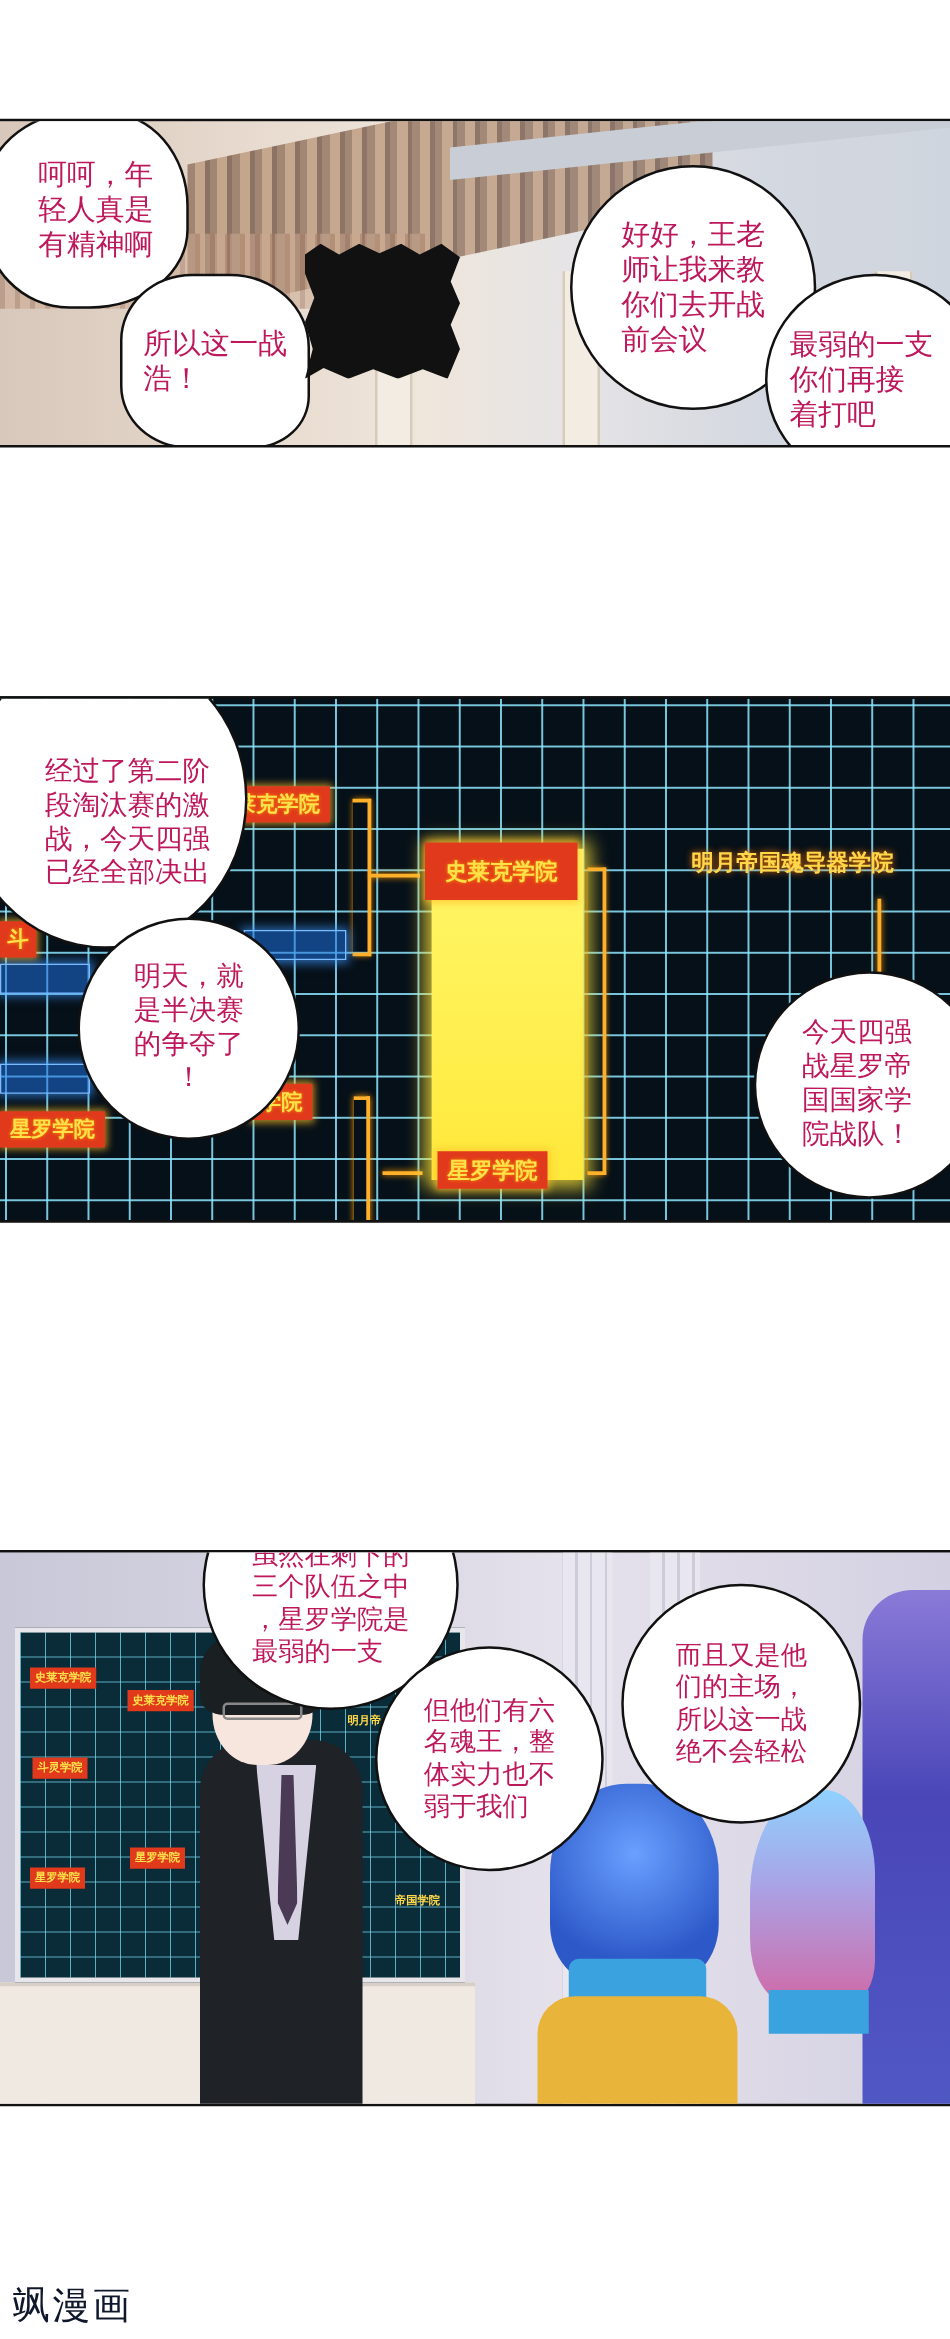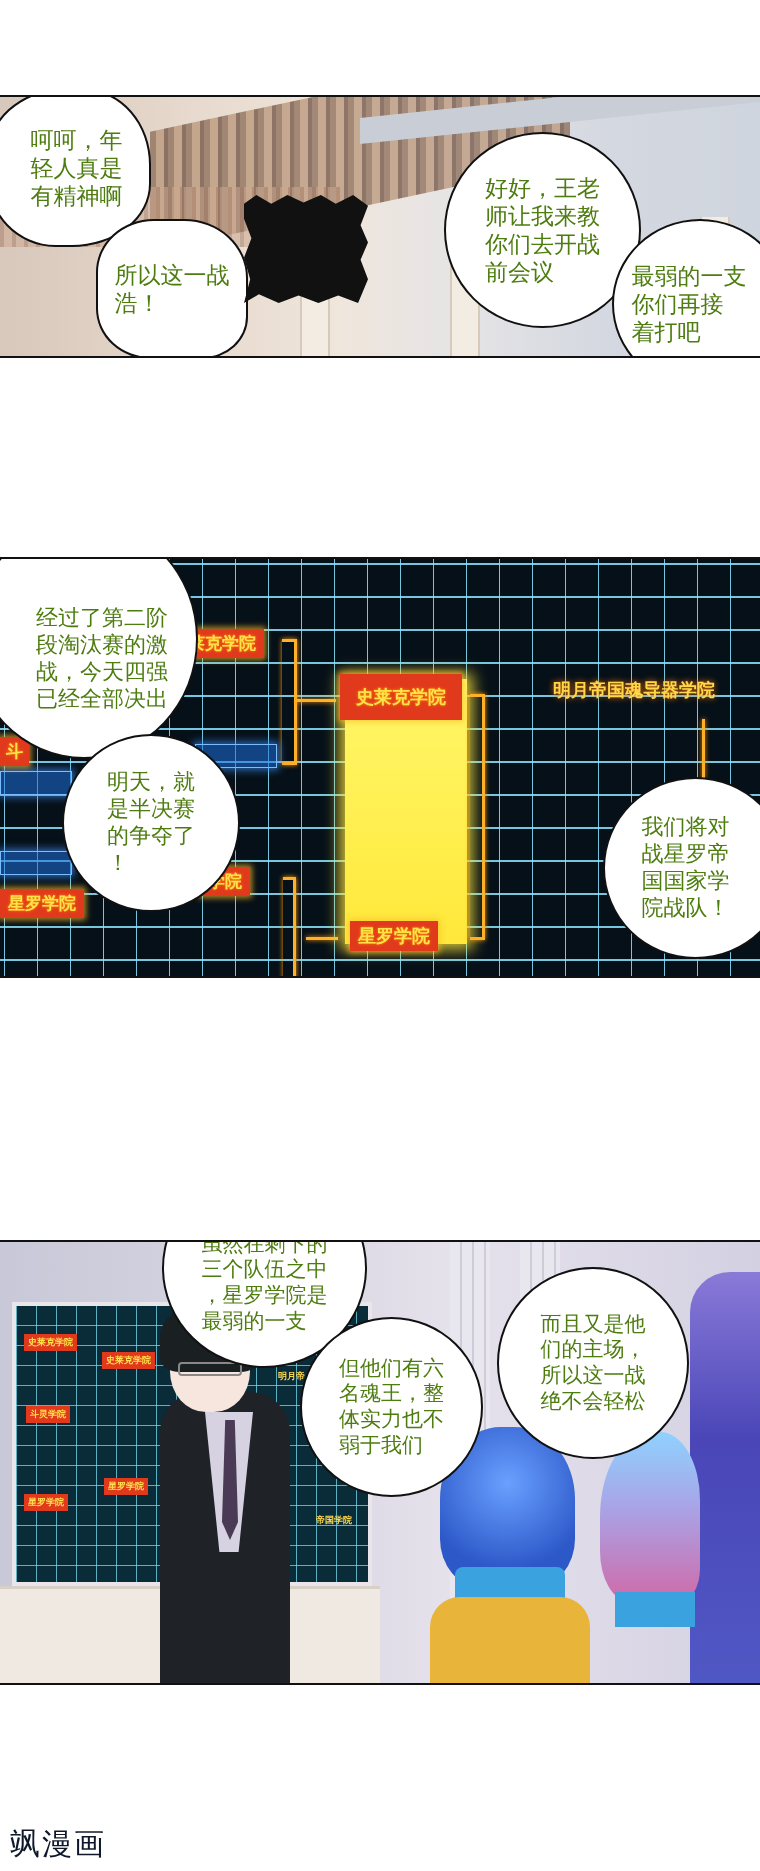--- a/index.html
+++ b/index.html
@@ -54,21 +54,21 @@
   .glasses { position:absolute; left:178px; top:120px; width:64px; height:14px; border:2px solid #888; border-radius:4px; box-sizing:border-box; }
   .kid1-hair { position:absolute; left:440px; top:185px; width:135px; height:160px; background:radial-gradient(circle at 50% 35%,#6aa0ff,#2c58c8 70%); border-radius:45% 45% 30% 30%; }
   .kid1-scarf { position:absolute; left:455px; top:325px; width:110px; height:40px; background:#3aa2de; border-radius:8px; }
   .kid1-body { position:absolute; left:430px; top:355px; width:160px; height:90px; background:#e9b43a; border-radius:30px 30px 0 0; }
   .kid2-hair { position:absolute; left:600px; top:190px; width:100px; height:170px; background:linear-gradient(180deg,#8fd2ff 0%,#a9a3e6 45%,#d06aa8 100%); border-radius:50% 40% 20% 30%; }
   .kid2-scarf { position:absolute; left:615px; top:350px; width:80px; height:35px; background:#3aa2de; }
   .tall-char { position:absolute; left:690px; top:30px; width:80px; height:415px; background:linear-gradient(180deg,#8a7ad8,#4a46b8 40%,#5058c4); border-radius:40px 0 0 0; }
   
   .bubble { position:absolute; background:#fff; border:2px solid #111; box-sizing:border-box;
             display:flex; align-items:center; justify-content:center; }
-  .bubble .txt { font-family:"DejaVu Sans", sans-serif; color:#4d7c0f; line-height:1.22; white-space:pre-line; }
+  .bubble .txt { font-family:"DejaVu Sans", sans-serif; color:#be185d; line-height:1.22; white-space:pre-line; }
   .round { border-radius:50%; }
   .cloud { border-radius:46% 40% 48% 42% / 44% 48% 40% 46%; }
   .spiky { clip-path:polygon(0 8%,10% 0,22% 8%,35% 0,48% 7%,62% 0,74% 8%,88% 0,100% 10%,94% 28%,100% 44%,94% 60%,100% 78%,92% 100%,76% 93%,60% 100%,44% 93%,28% 100%,12% 92%,0 100%,5% 78%,0 58%,6% 40%,0 22%); border:none; }
   .watermark { position:absolute; left:10px; top:1824px; font-size:30px; color:#0f172a; letter-spacing:2px; font-family:"DejaVu Sans", sans-serif; }
 </style>
 </head>
 <body>
 
 <div id="p1" class="panel">
   <div class="frieze"></div>
@@ -81,21 +81,21 @@
   <div class="bubble cloud" style="left:-14px; top:-8px; width:165px; height:158px;">
     <span class="txt" style="font-size:23px; padding-left:16px;">呵呵，年
 轻人真是
 有精神啊</span>
   </div>
   <div class="bubble" style="left:96px; top:122px; width:152px; height:140px; border-radius:38% 42% 30% 36%;">
     <span class="txt" style="font-size:23px;">所以这一战
 浩！</span>
   </div>
   <div class="bubble spiky" style="left:244px; top:98px; width:124px; height:108px; background:#111;"></div>
-  <div class="bubble round" style="left:444px; top:35px; width:197px; height:196px;justify-content:center;">
+  <div class="bubble round" style="left:456px; top:35px; width:197px; height:196px;justify-content:center;">
     <span class="txt" style="font-size:23px;">好好，王老
 师让我来教
 你们去开战
 前会议</span>
   </div>
   <div class="bubble round" style="left:612px; top:122px; width:176px; height:170px;">
     <span class="txt" style="font-size:23px; padding-right:22px;">最弱的一支
 你们再接
 着打吧</span>
   </div>
@@ -123,27 +123,27 @@
   <div class="tag plain" style="left:545px; top:116px;">明月帝国魂导器学院</div>
   <div class="vline" style="left:702px; top:160px; height:60px;"></div>
 
   <div class="bubble round" style="left:-30px; top:-40px; width:228px; height:240px;">
     <span class="txt" style="font-size:22px; padding-left:36px; padding-top:40px;">经过了第二阶
 段淘汰赛的激
 战，今天四强
 已经全部决出</span>
   </div>
   <div class="bubble round" style="left:62px; top:175px; width:178px; height:178px;">
-    <span class="txt" style="font-size:22px;">明天，就
+    <span class="txt" style="font-size:22px;text-align:center;">明天，就
 是半决赛
 的争夺了
 ！</span>
   </div>
   <div class="bubble round" style="left:603px; top:218px; width:185px; height:182px;">
-    <span class="txt" style="font-size:22px; padding-right:20px;">我们将对
+    <span class="txt" style="font-size:22px; padding-right:20px;">今天四强
 战星罗帝
 国国家学
 院战队！</span>
   </div>
 </div>
 
 <div id="p3" class="panel">
   <div class="door" style="left:450px;"></div>
   <div class="door" style="left:520px;"></div>
   <div class="cabinet"></div>

